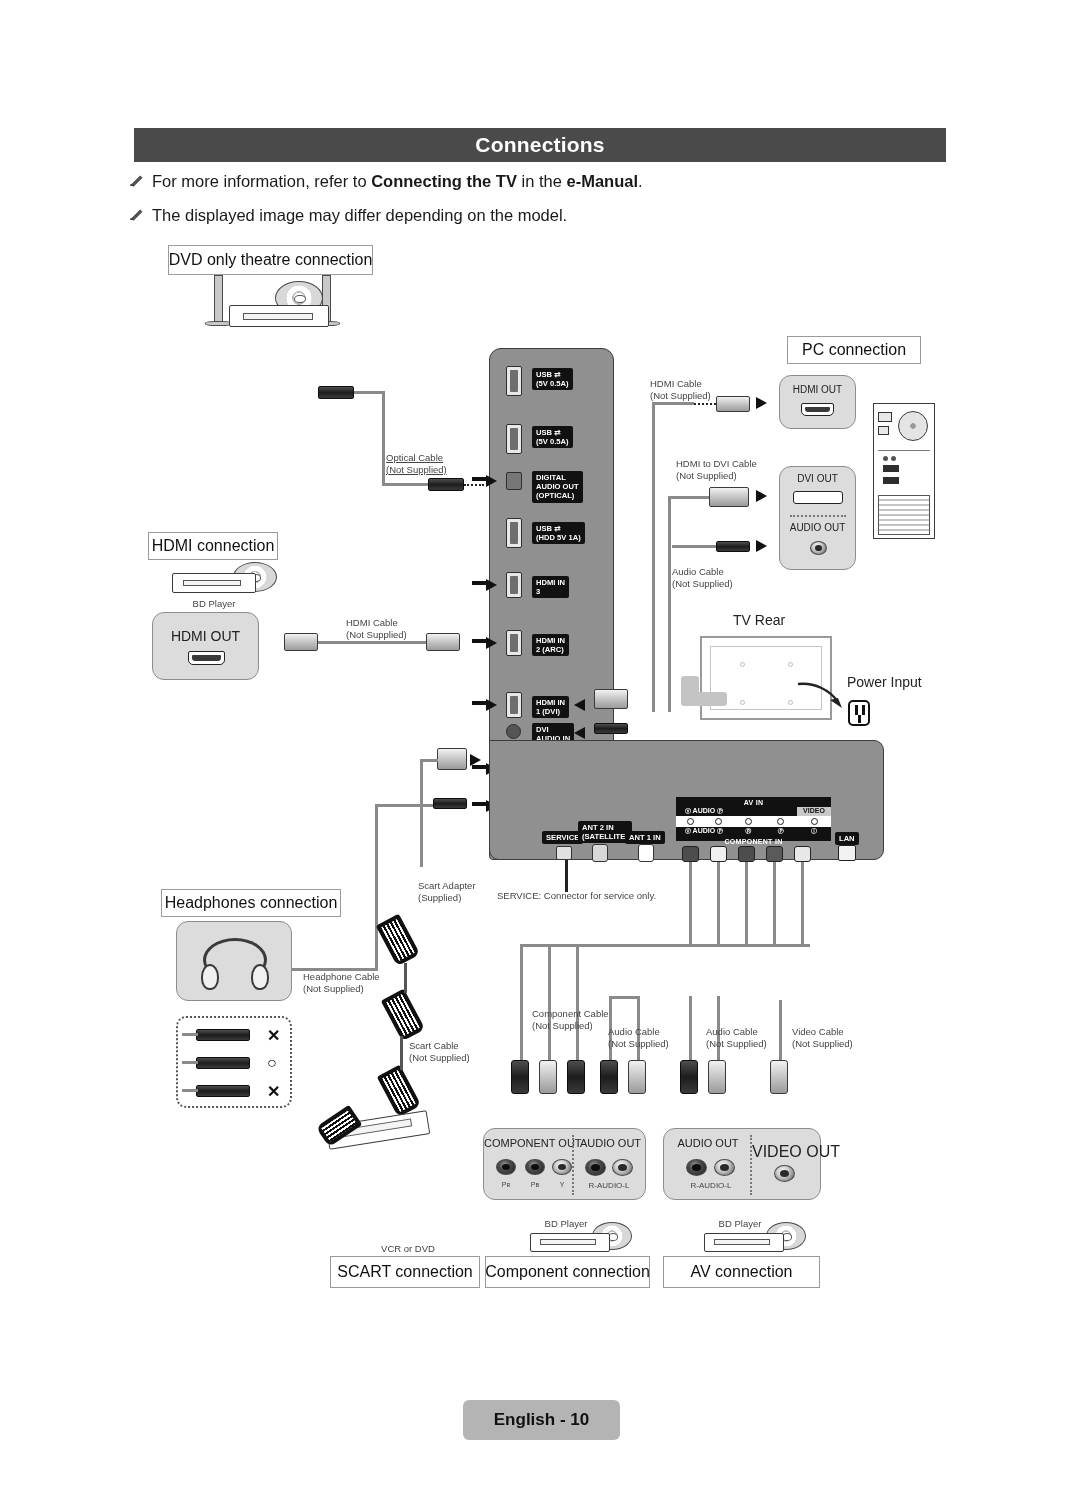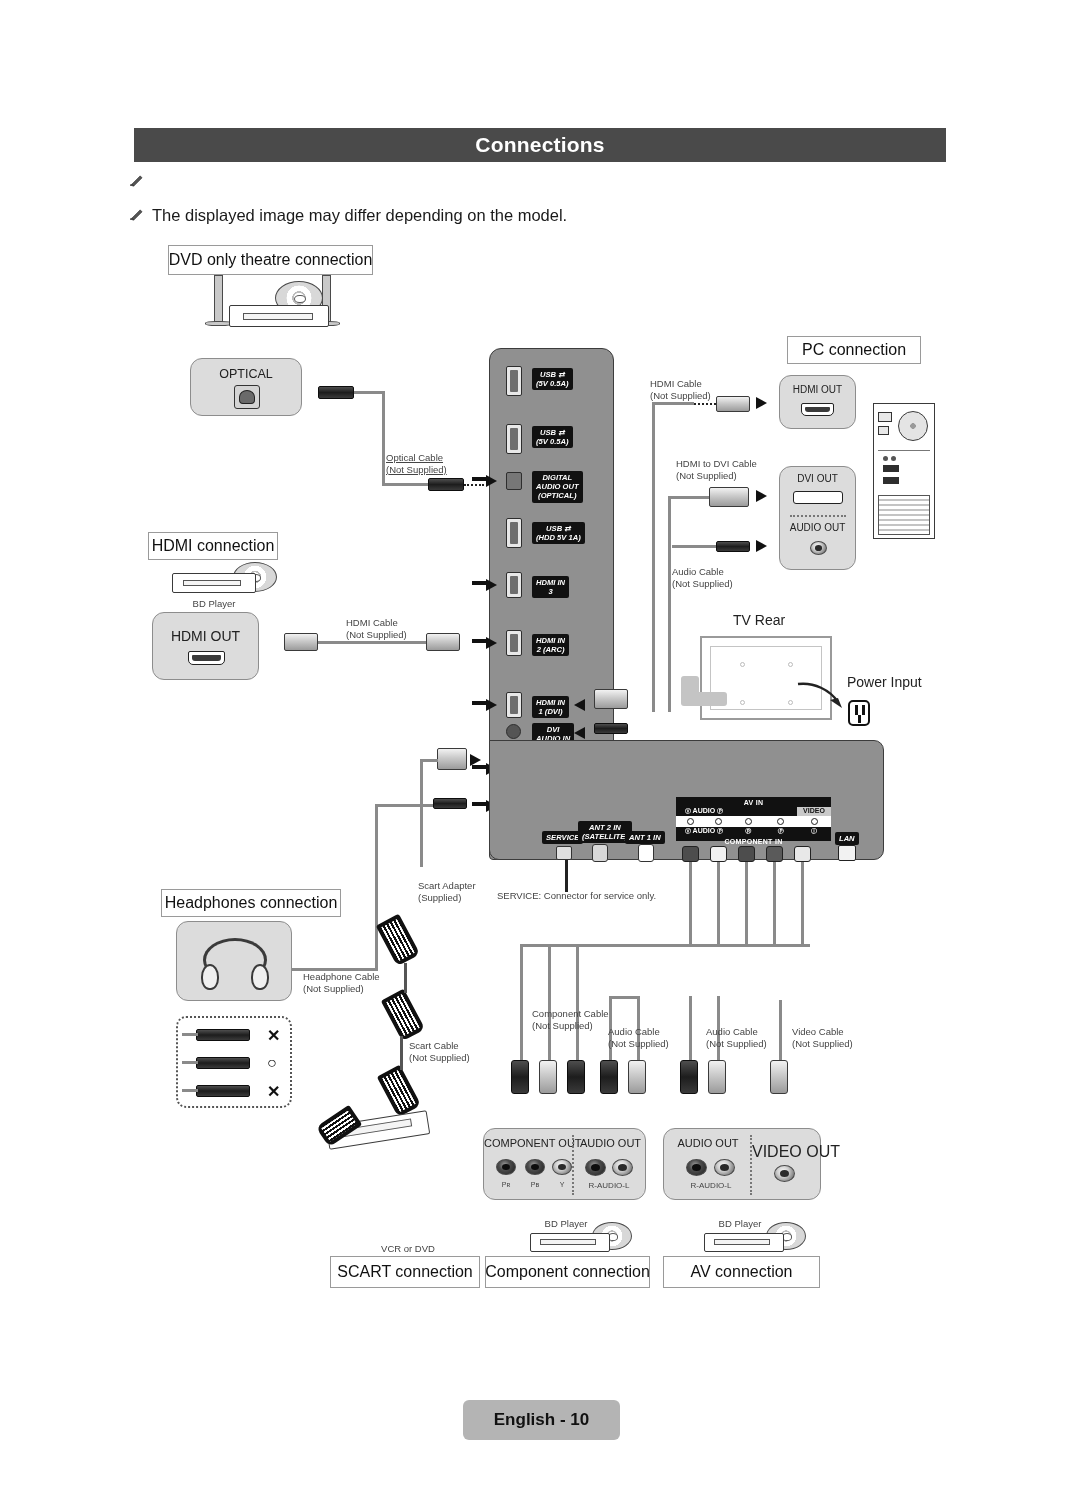--- a/index.html
+++ b/index.html
@@ -68,25 +68,23 @@
     width: 395px; height: 120px;
     background: #909090;
     border: 1.6px solid #3c3c3c;
     border-radius: 0 10px 10px 10px;
   }
   .portlbl {
     position: absolute;
     background: #111; color: #fff;
     font-size: 7.6px; line-height: 9.2px;
     font-weight: bold;
-    text-align: center;
     border-radius: 2px;
     padding: 2px 4px;
     white-space: nowrap;
-    font-style: italic;
   }
   .slot {
     position: absolute;
     background: #e8e8e8;
     border: 1.3px solid #2e2e2e;
     border-radius: 2px;
   }
   .slot.inner::after {
     content:""; position:absolute; left:3px; top:3px; right:3px; bottom:3px;
     background:#6e6e6e; border-radius:1px;
@@ -229,42 +227,41 @@
 <body>
 
 <div id="page">
 
   <div class="hdr-bar">Connections</div>
 
   <svg class="pencil" style="left:129px; top:175px;" viewBox="0 0 16 13">
     <path d="M1 11 L5 12 L14 3 L12 1 L3 10 Z" fill="#555" stroke="#333" stroke-width=".8"></path>
     <path d="M3 10 L5 12" stroke="#222" stroke-width=".8"></path>
   </svg>
+  <div class="note" style="left:152px; top:172px;">
+    <span>For more information, refer to </span><span class="b">Connecting the TV</span><span> in the </span><span class="b">e-Manual</span><span>.</span>
+  </div>
 
   <svg class="pencil" style="left:129px; top:209px;" viewBox="0 0 16 13">
     <path d="M1 11 L5 12 L14 3 L12 1 L3 10 Z" fill="#555" stroke="#333" stroke-width=".8"></path>
     <path d="M3 10 L5 12" stroke="#222" stroke-width=".8"></path>
   </svg>
   <div class="note" style="left:152px; top:206px;">The displayed image may differ depending on the model.</div>
 
   <div class="cap big" style="left:168px; top:245px; width:205px; height:30px;">DVD only theatre connection</div>
 
   <div class="spk" style="left:214px; top:275px; width:9px; height:48px;"></div>
   <div class="spk" style="left:205px; top:321px; width:27px; height:5px; border-radius:40%;"></div>
   <div class="spk" style="left:322px; top:275px; width:9px; height:48px;"></div>
   <div class="spk" style="left:313px; top:321px; width:27px; height:5px; border-radius:40%;"></div>
 
   <div class="disc" style="left:275px; top:281px; width:48px; height:34px;"></div>
   <div class="box3d" style="left:229px; top:305px; width:100px; height:22px;"></div>
   <div style="position:absolute; left:243px; top:313px; width:70px; height:7px; border:1.2px solid #555; background:#f4f4f4;"></div>
 
-  <div class="panelbox" style="left:190px; top:358px; width:112px; height:58px;">
-    <div class="plabel" style="top:8px;">OPTICAL</div>
-    <div class="optical-glyph" style="left:43px; top:26px; width:26px; height:24px;"></div>
-  </div>
 
   <div class="conn blk" style="left:318px; top:386px; width:36px; height:13px;"></div>
   <div class="wire h" style="left:354px; top:391px; width:30px;"></div>
   <div class="wire v" style="left:382px; top:391px; height:94px;"></div>
   <div class="wire h" style="left:382px; top:483px; width:48px;"></div>
   <div class="conn blk" style="left:428px; top:478px; width:36px; height:13px;"></div>
   <div class="dots" style="left:464px; top:484px; width:20px;"></div>
   <div class="tiny" style="left:386px; top:452px;text-decoration:underline;">Optical Cable<br>(Not Supplied)</div>
 
   <div class="cap big" style="left:148px; top:532px; width:130px; height:28px;">HDMI connection</div>

